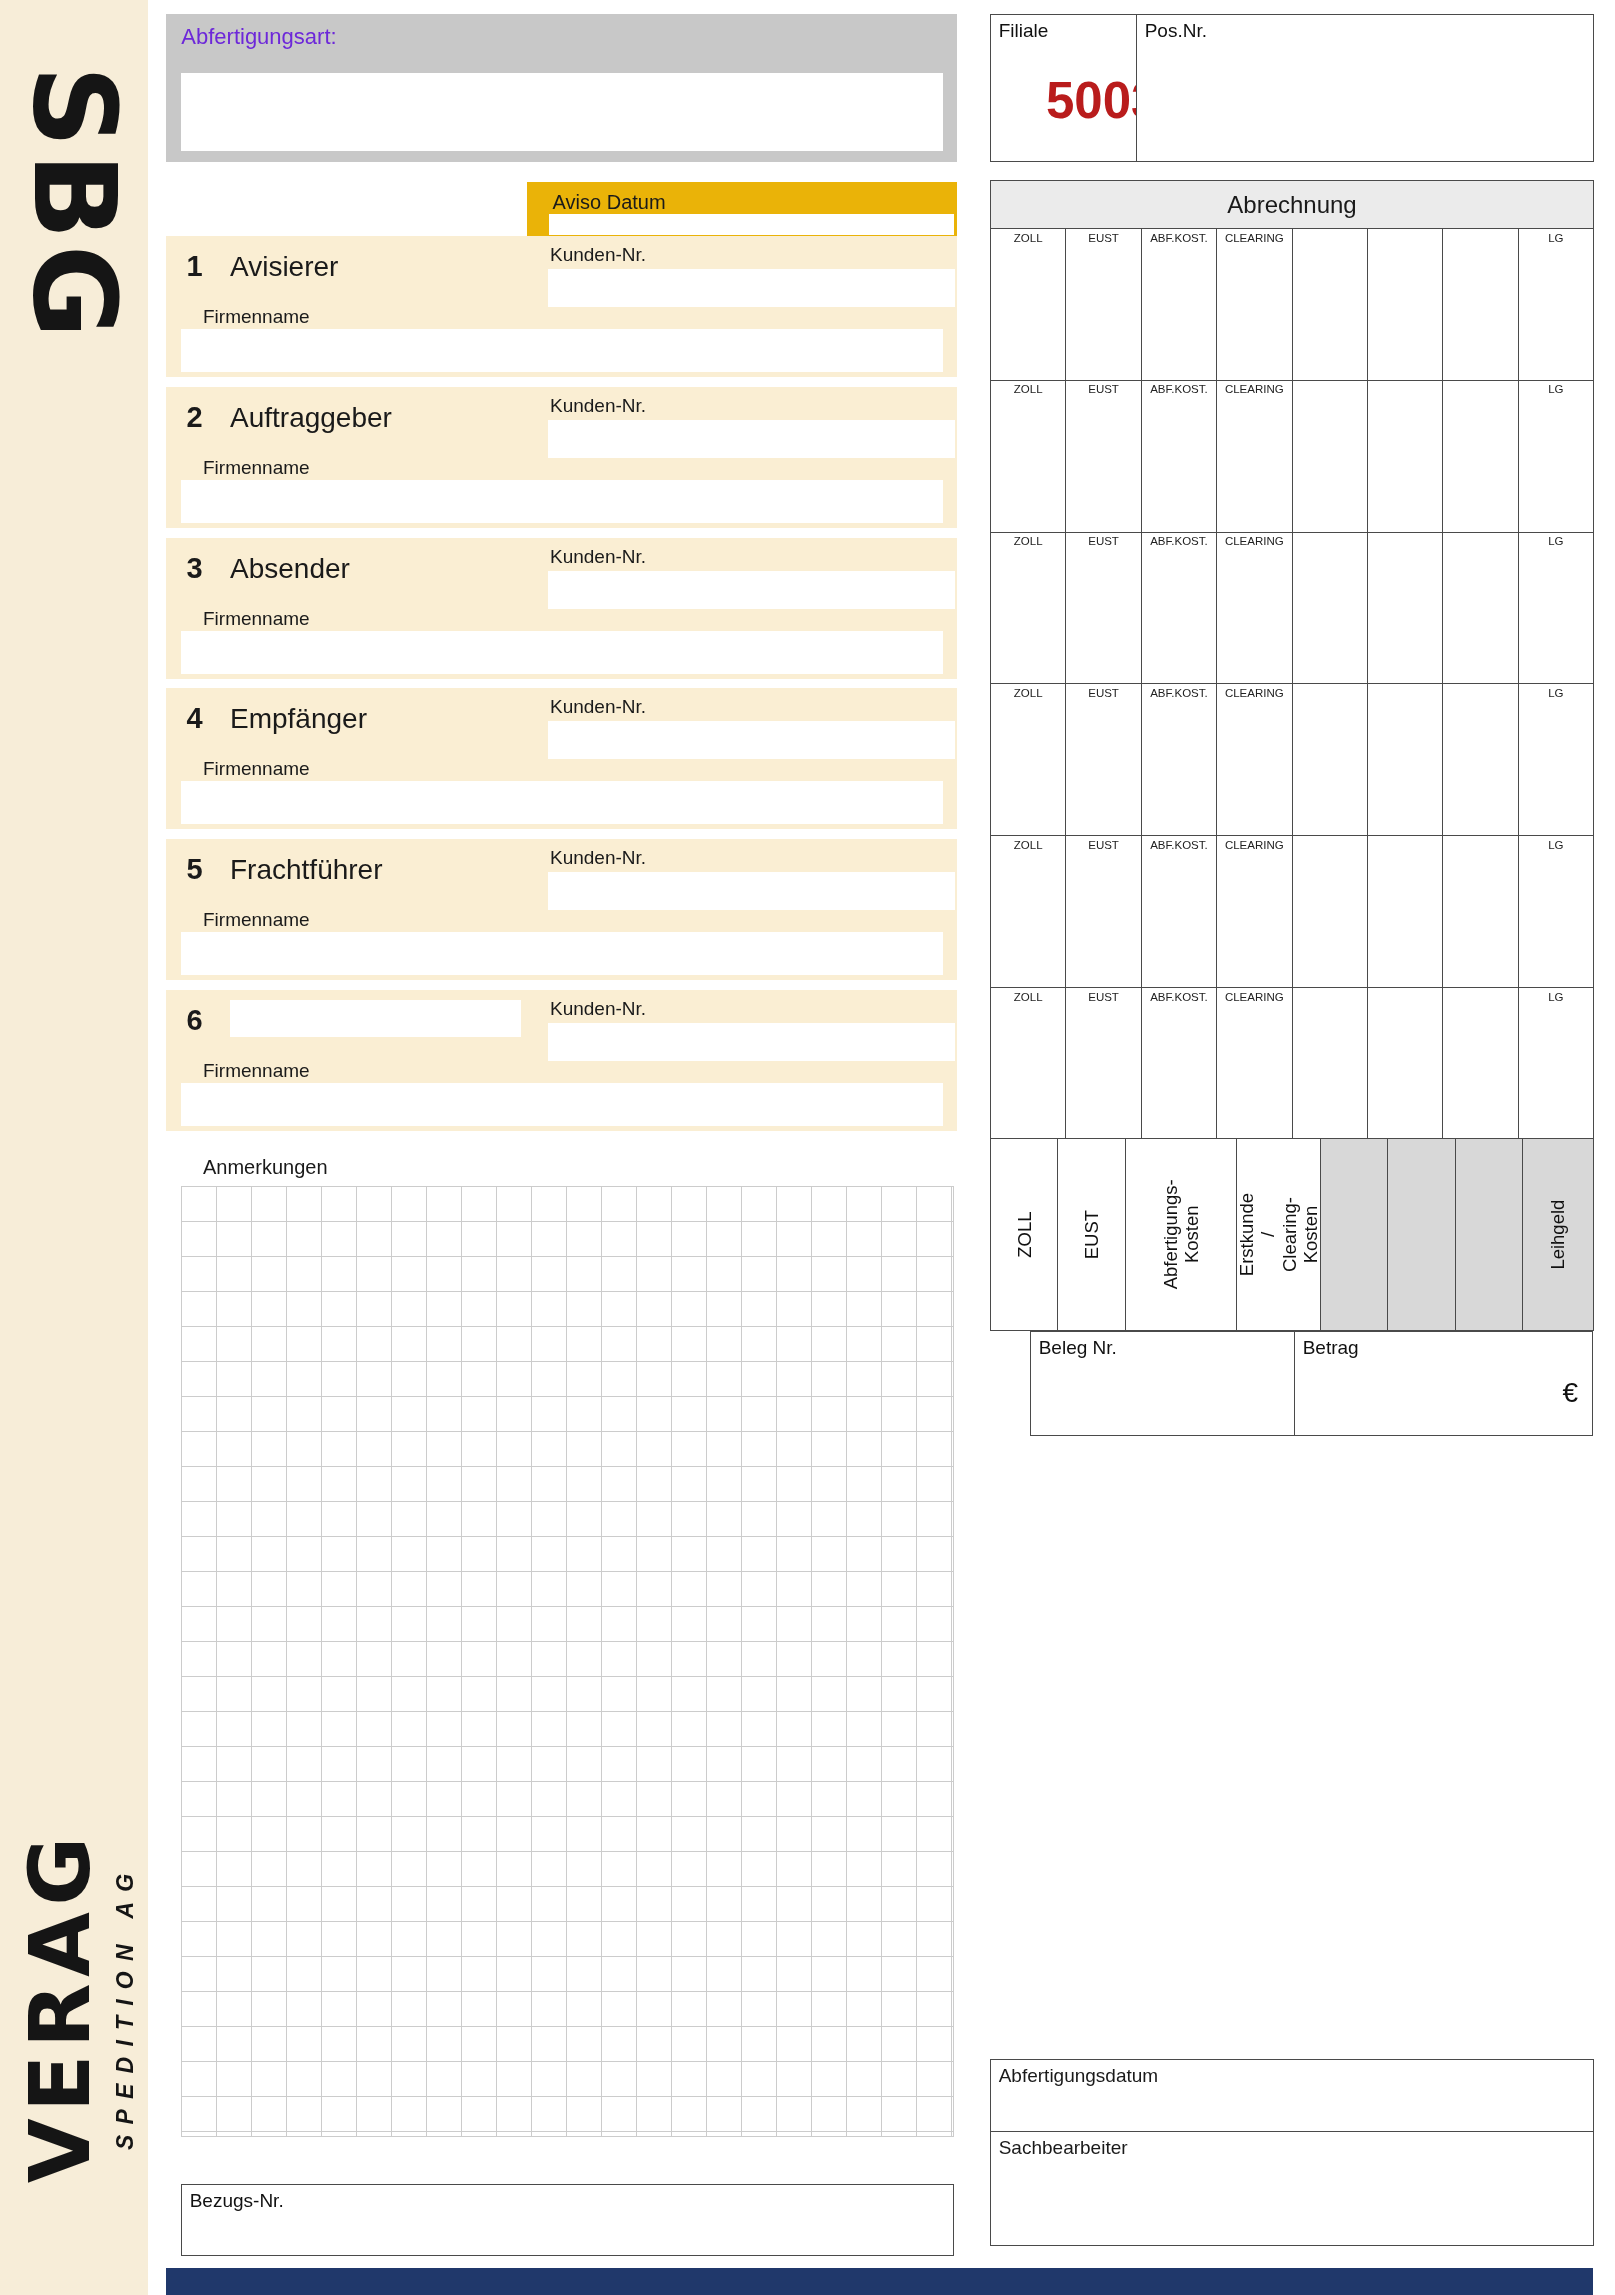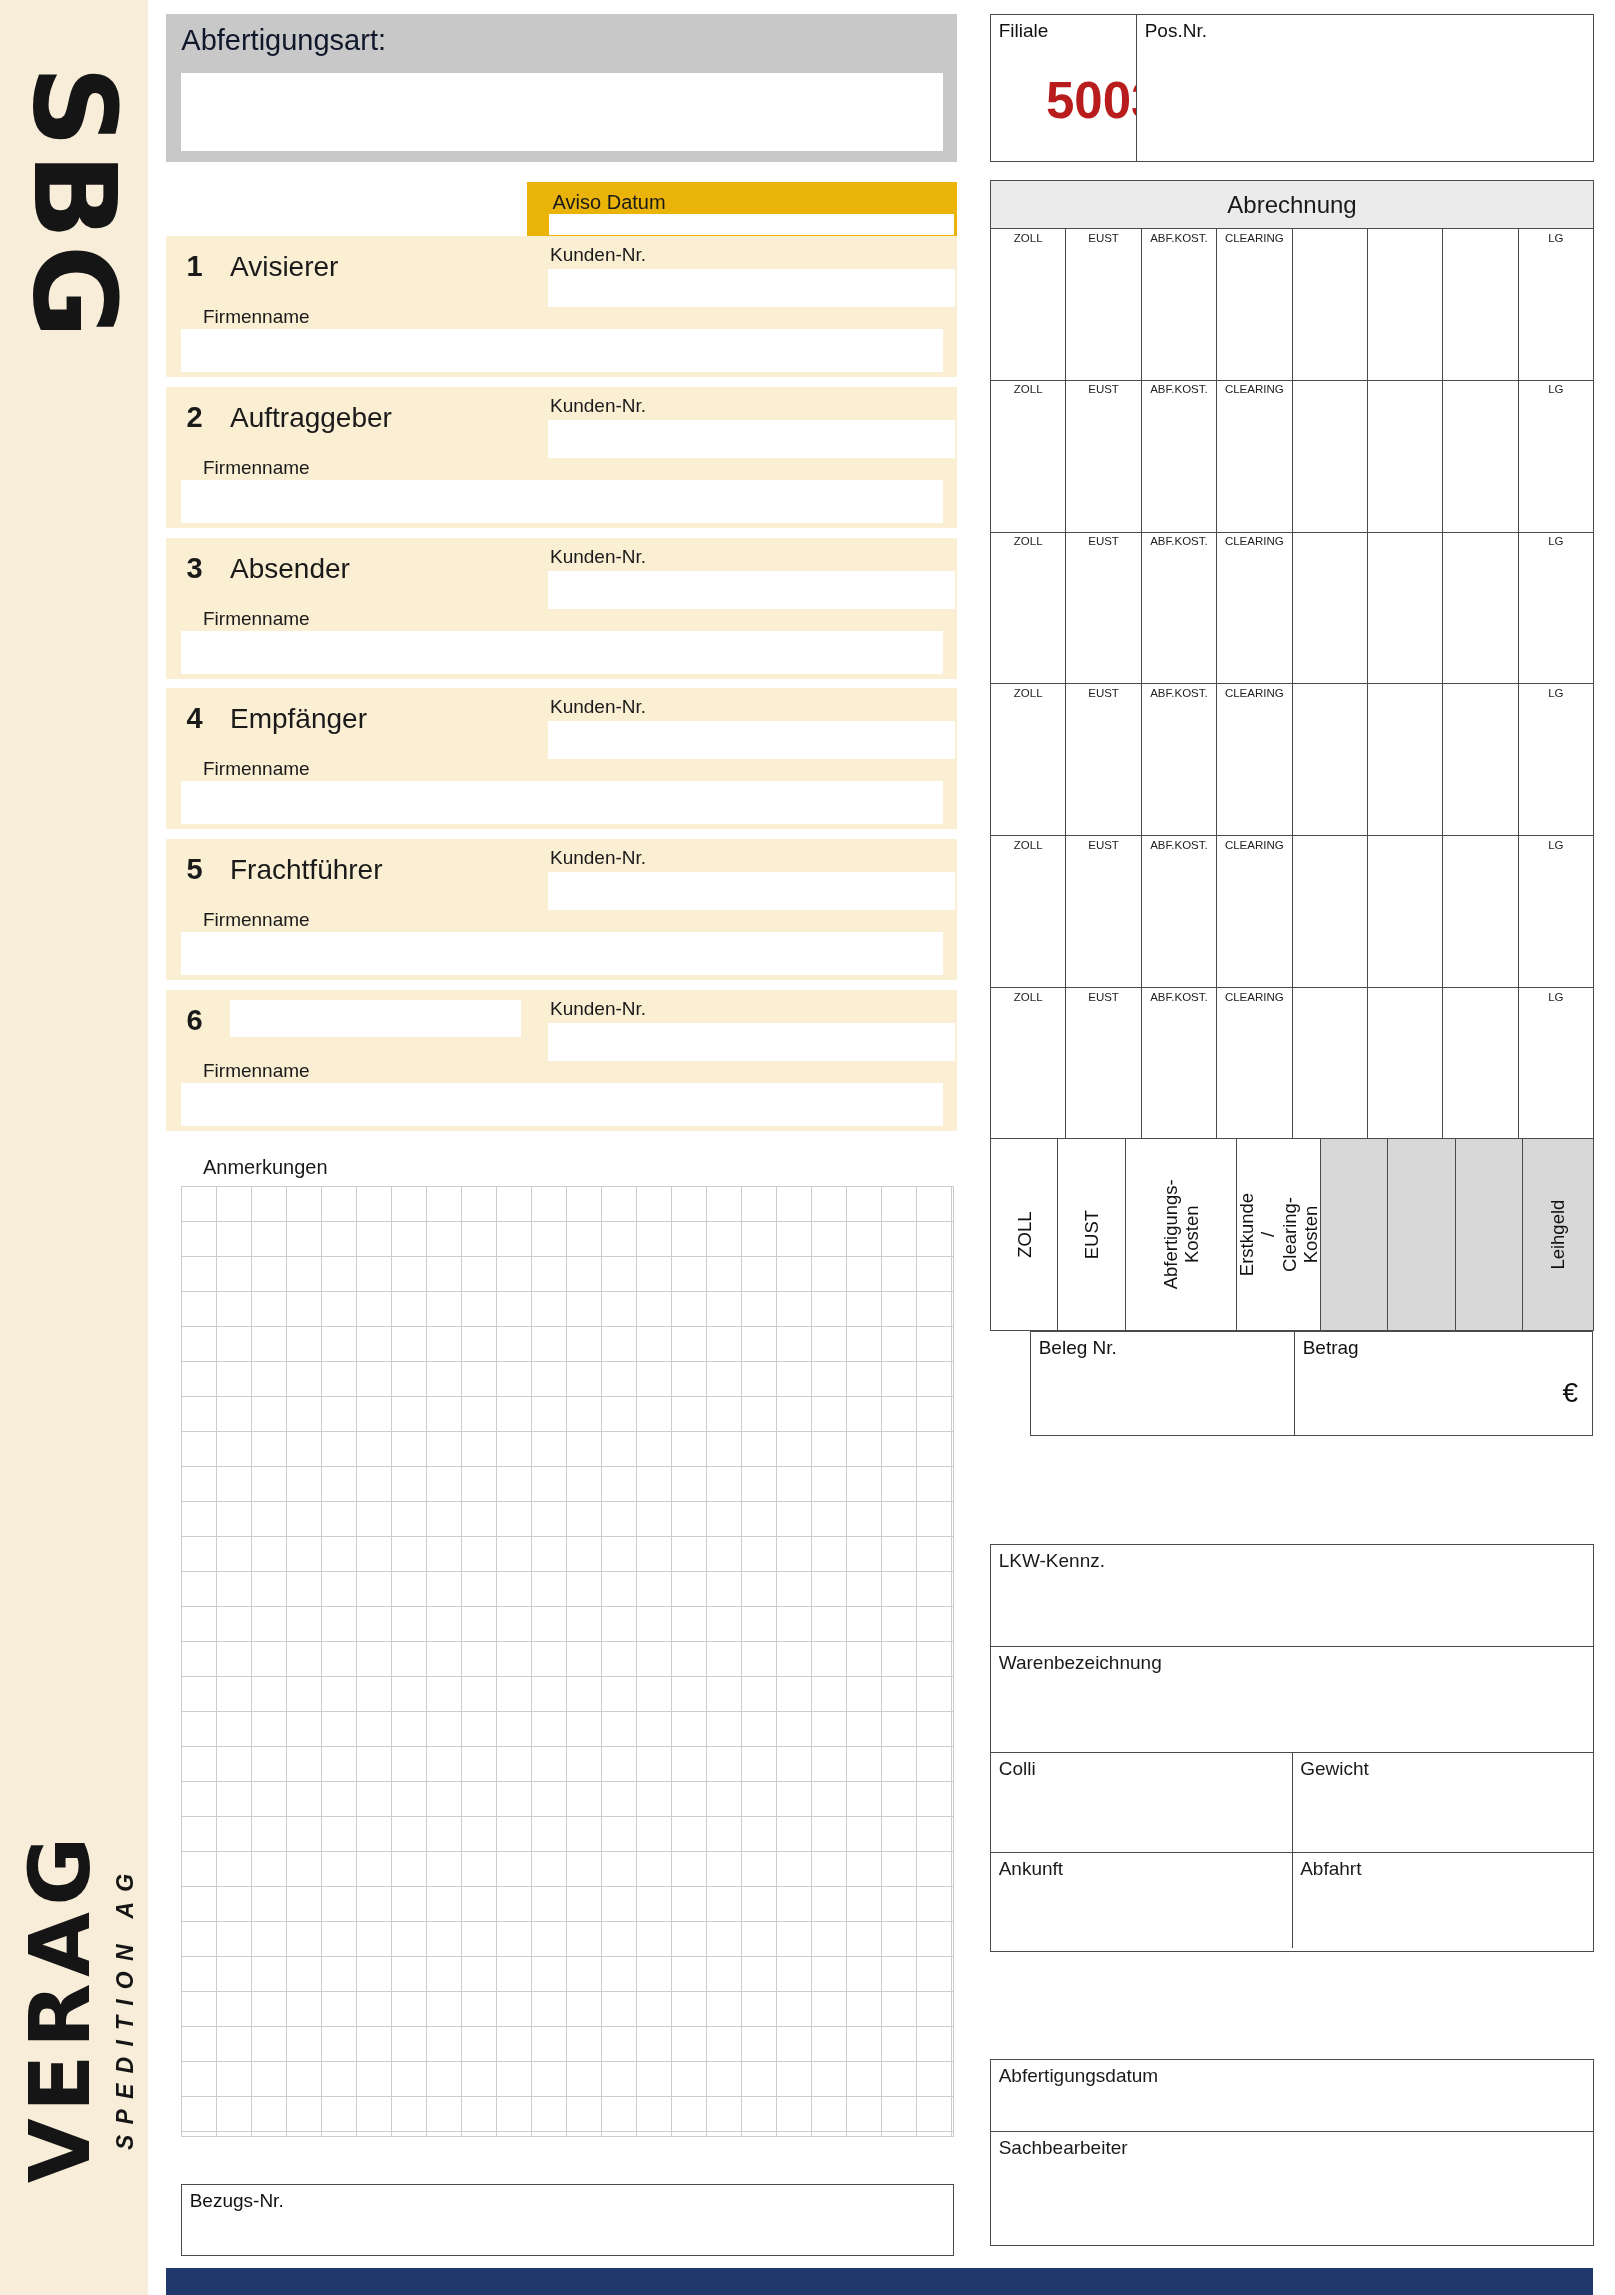--- a/index.html
+++ b/index.html
@@ -12,21 +12,21 @@
   .sidebar { left:0; top:0; width:148px; height:2295px; background:#f7edd8; }
   .logo-top { left:9px; top:32px; width:131px; height:345px; display:flex; align-items:center; justify-content:center; }
   .rot-cw { transform:rotate(90deg); white-space:nowrap; font-weight:bold; font-size:114px; letter-spacing:5.1px; color:#151515; font-family:"DejaVu Sans","Liberation Sans",sans-serif; }
   .logo-bottom { left:6.4px; top:1777px; width:137px; height:460px; display:flex; align-items:center; justify-content:center; }
   .rot-ccw { transform:rotate(-90deg); white-space:nowrap; text-align:center; }
   .verag-main { font-size:84px; font-weight:bold; letter-spacing:6.4px; color:#151515; font-family:"DejaVu Sans","Liberation Sans",sans-serif; }
   .verag-sub { font-size:23px; font-weight:bold; font-style:italic; letter-spacing:10.2px; margin-top:2.6px; color:#151515; }
 
   
   .abfart-box { left:166px; top:14px; width:791px; height:148px; background:#c8c8c8; }
-  .abfart-label { position:absolute; left:15.3px; top:10.2px; font-size:29px; color:#0f172a; }
+  .abfart-label { position:absolute; left:15.3px; top:10.2px; font-size:22px; color:#6d28d9; }
   .abfart-input { position:absolute; left:14.7px; top:59px; width:762px; height:78px; background:#ffffff; }
   .filiale-box { left:990px; top:14px; width:148px; height:148px; border:1.9px solid #4a4a4a; background:#fff; }
   .posnr-box  { left:1136px; top:14px; width:458px; height:148px; border:1.9px solid #4a4a4a; background:#fff; }
   .box-label  { position:absolute; left:7.7px; top:5.1px; font-size:19px; color:#111; }
   .filiale-value { position:absolute; left:22px; top:56px; font-size:51px; font-weight:bold; color:#b91c1c;margin-left:33px; }
 
   
   .aviso-strip { left:527px; top:182px; width:430px; height:54px; background:#eab308; }
   .aviso-label { position:absolute; left:25.6px; top:9px; font-size:20px; }
   .aviso-input { position:absolute; left:22.4px; top:32px; width:405px; height:20.5px; background:#ffffff; }
@@ -366,44 +366,20 @@
     <div class="box-label">Beleg Nr.</div>
   </div>
   <div class="abs betrag-box">
     <div class="box-label">Betrag</div>
     <div class="euro-sign">€</div>
   </div>
 
   <div class="abs anm-label">Anmerkungen</div>
   <div class="abs anm-grid"></div>
 
-  <div class="abs lkw-group">
-    <div class="lkw-row row-lkw">
-      <div class="cell-label">LKW-Kennz.</div>
-    </div>
-    <div class="lkw-row row-waren">
-      <div class="cell-label">Warenbezeichnung</div>
-    </div>
-    <div class="lkw-row row-colli">
-      <div class="half first">
-        <div class="cell-label">Colli</div>
-      </div>
-      <div class="half">
-        <div class="cell-label">Gewicht</div>
-      </div>
-    </div>
-    <div class="lkw-row row-ankunft">
-      <div class="half first">
-        <div class="cell-label">Ankunft</div>
-      </div>
-      <div class="half">
-        <div class="cell-label">Abfahrt</div>
-      </div>
-    </div>
-  </div>
 
   <div class="abs abf-group">
     <div class="abf-datum">
       <div class="cell-label">Abfertigungsdatum</div>
     </div>
     <div class="abf-sach">
       <div class="cell-label">Sachbearbeiter</div>
     </div>
   </div>
 

